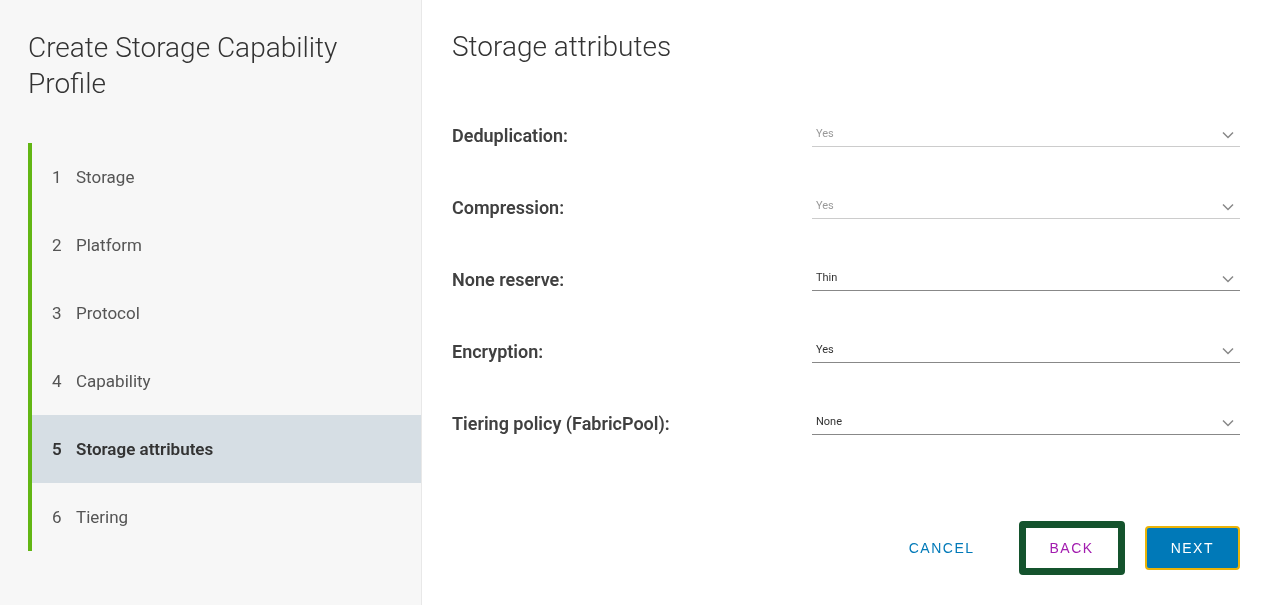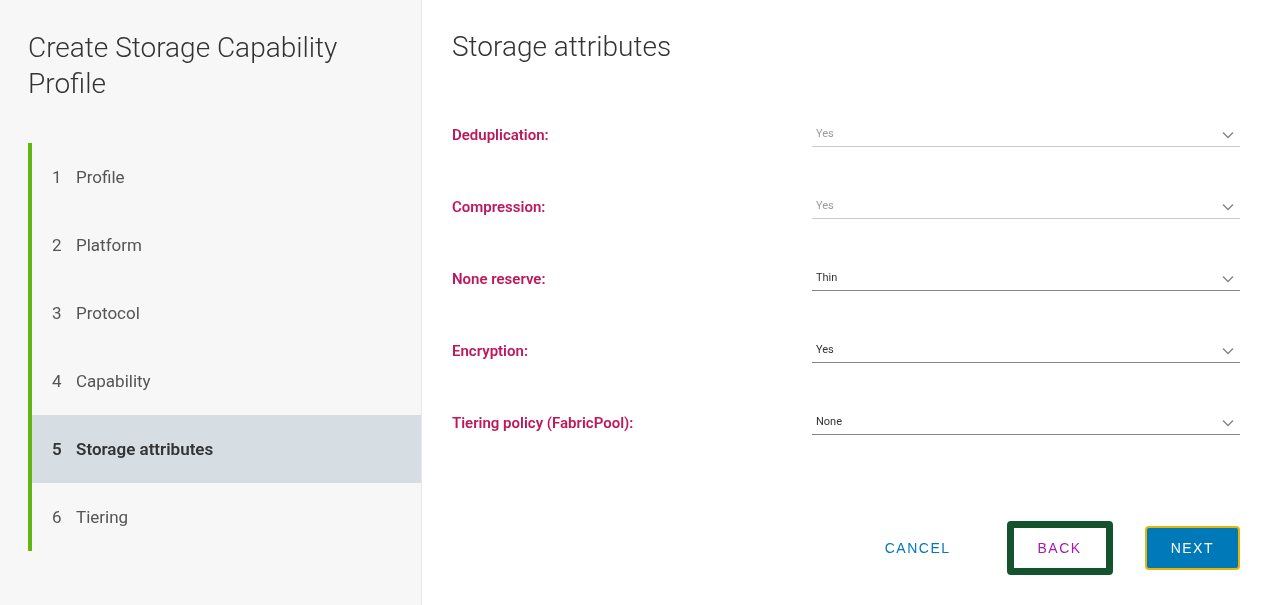--- a/index.html
+++ b/index.html
@@ -62,23 +62,23 @@
     .form-rows {
       flex: 1;
     }
     .form-row {
       display: flex;
       align-items: center;
       margin-bottom: 48px;
     }
     .form-label {
       width: 360px;
-      font-size: 15px;
+      font-size: 18px;
       font-weight: 600;
-      color: #be185d;
+      color: #404040;
     }
     .form-select {
       flex: 1;
       position: relative;
       border-bottom: 1px solid #888;
       padding: 4px 28px 6px 4px;
       font-size: 11px;
       color: #333;
       cursor: pointer;
     }
@@ -99,21 +99,21 @@
     }
     .chevron path {
       stroke: #888;
       stroke-width: 1.5;
       fill: none;
     }
     .footer {
       display: flex;
       justify-content: flex-end;
       align-items: center;
-      gap: 32px;
+      gap: 20px;
       margin-top: 20px;
     }
     .btn {
       font-size: 14px;
       letter-spacing: 1.5px;
       padding: 12px 24px;
       cursor: pointer;
       font-weight: 500;
       border-radius: 4px;
     }
@@ -134,21 +134,21 @@
     }
   </style>
 </head>
 <body>
 
 <div class="sidebar">
   <h1 class="wizard-title">Create Storage Capability Profile</h1>
   <div class="steps">
     <div class="step">
       <span class="step-number">1</span>
-      <span>Profile</span>
+      <span>Storage</span>
     </div>
     <div class="step">
       <span class="step-number">2</span>
       <span>Platform</span>
     </div>
     <div class="step">
       <span class="step-number">3</span>
       <span>Protocol</span>
     </div>
     <div class="step">

